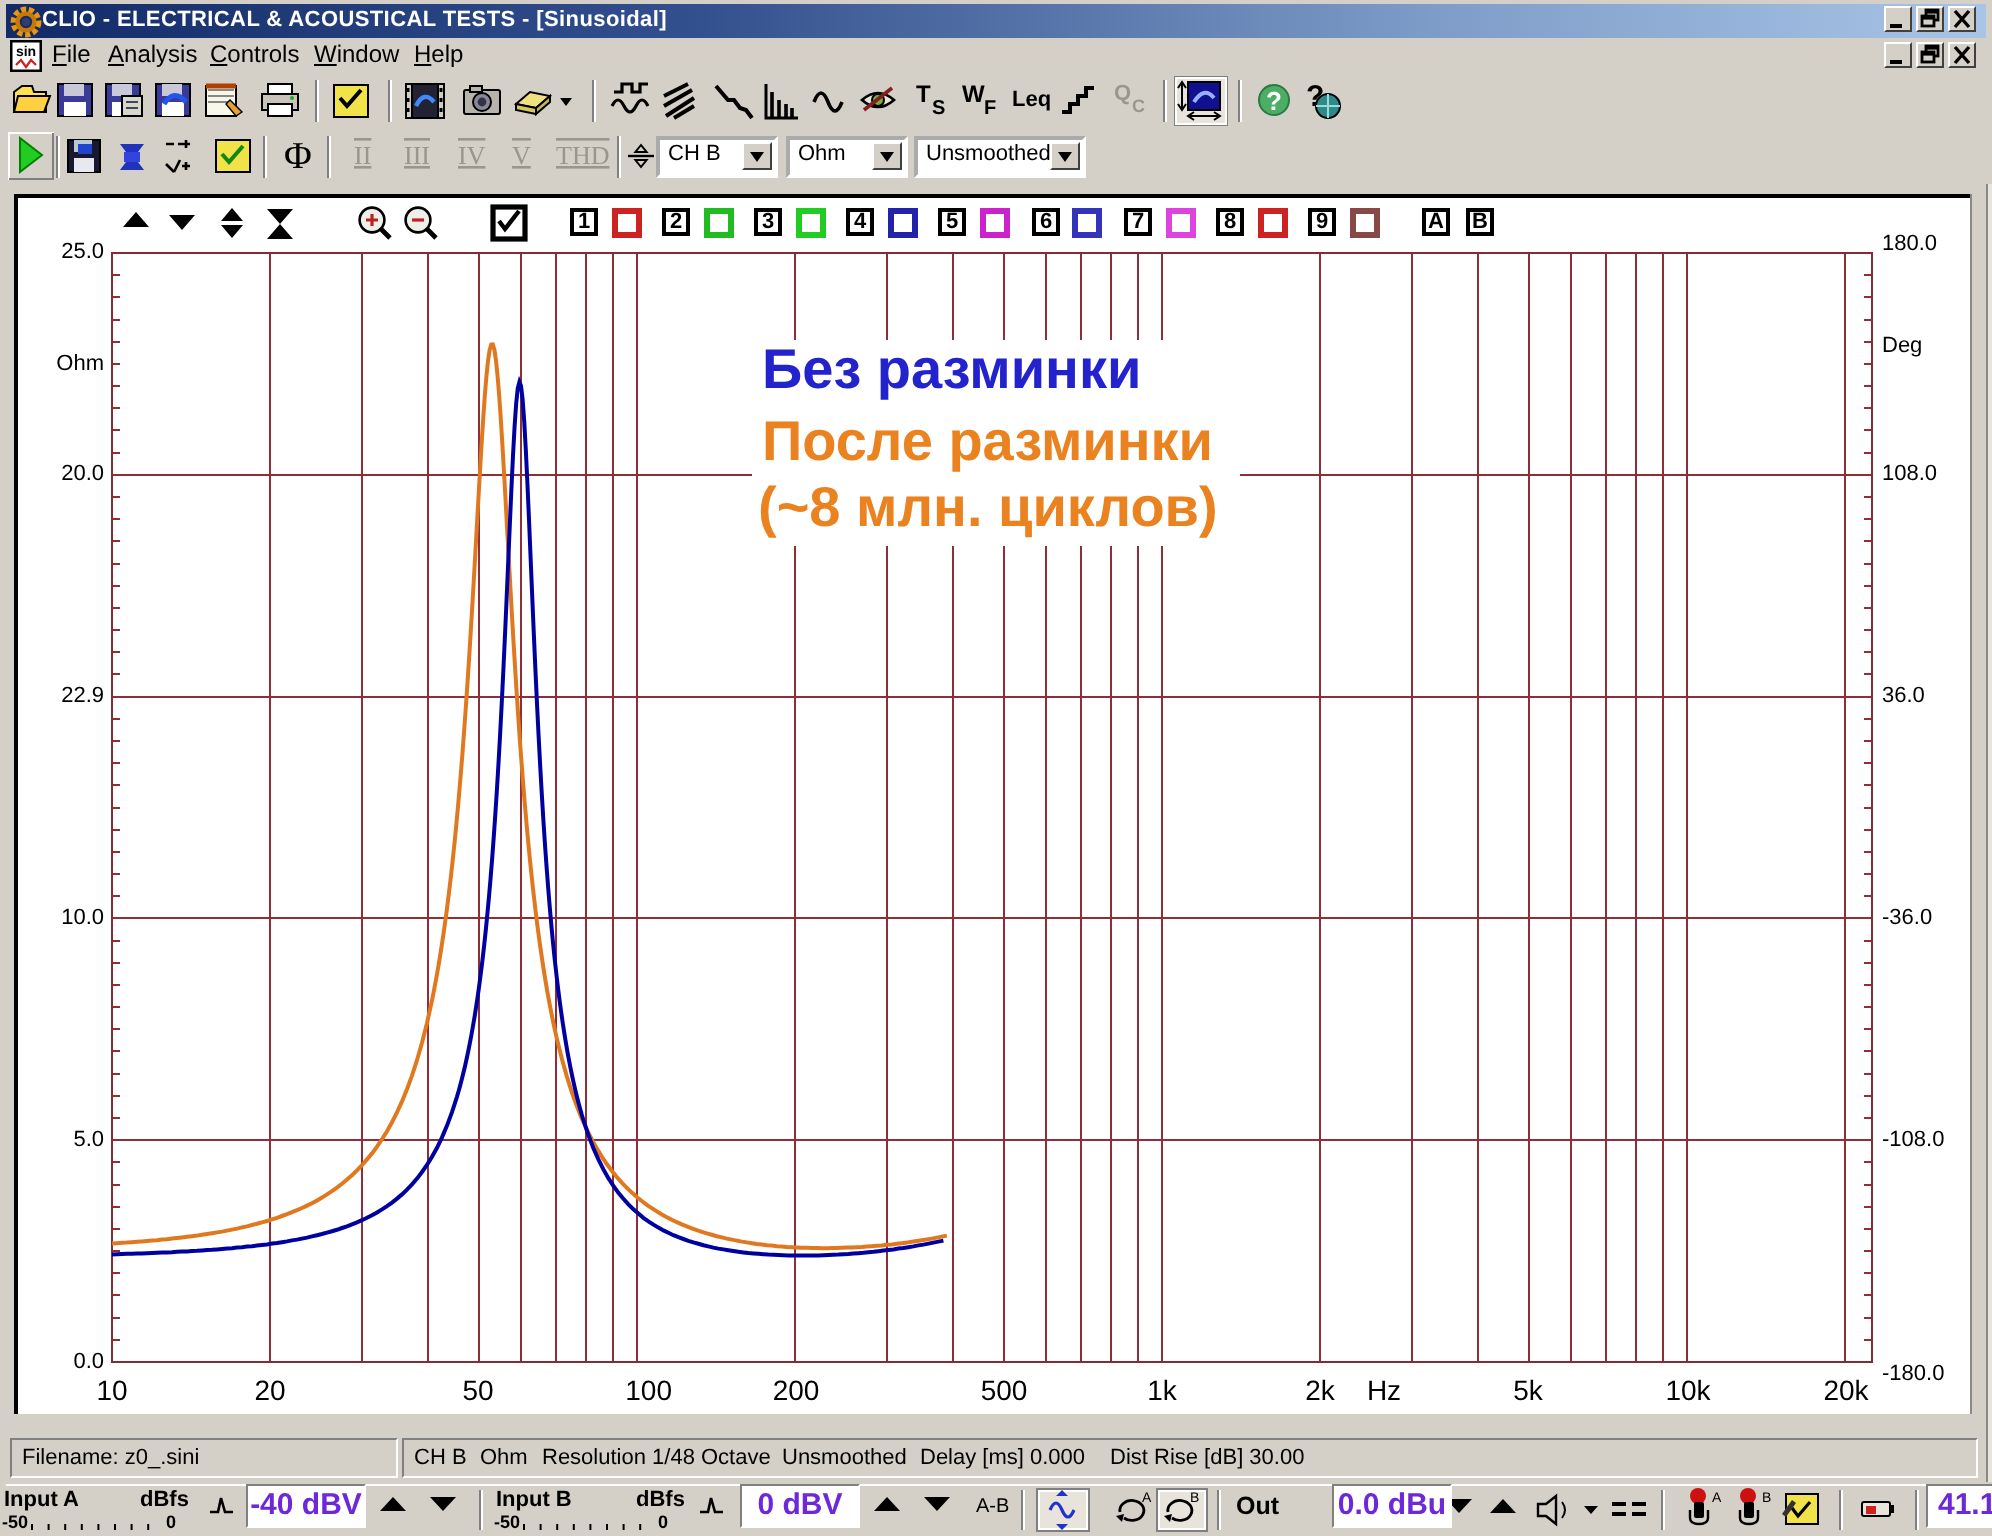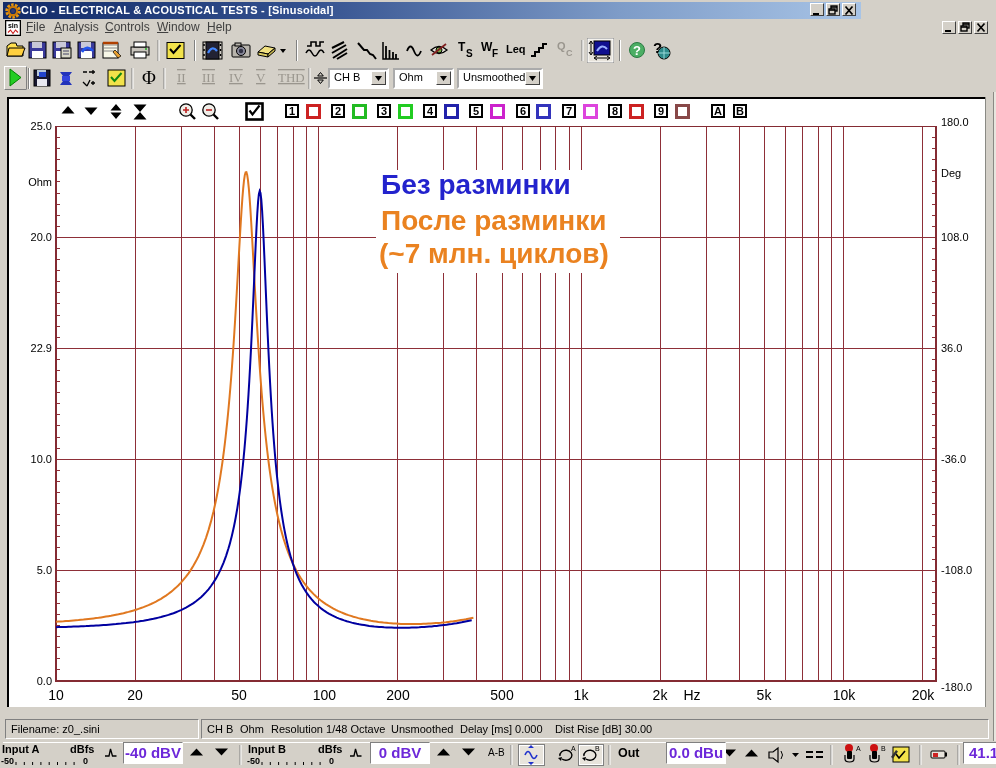--- a/index.html
+++ b/index.html
@@ -1,27 +1,27 @@
 <!DOCTYPE html>
 <html><head><meta charset="utf-8">
 <style>
 *{margin:0;padding:0;box-sizing:border-box;}
 html,body{width:996px;height:768px;overflow:hidden;}
 body{font-family:"Liberation Sans",sans-serif;background:#d4d0c8;position:relative;}
 .abs{position:absolute;}
 
-#titlebar{position:absolute;left:3px;top:2px;width:858px;height:17px;
+#titlebar{position:absolute;left:3px;top:2px;width:990px;height:17px;
  background:linear-gradient(90deg,#122b68 0%,#33508e 35%,#7e9cc8 72%,#a8c4e6 100%);
  color:#fff;font-weight:bold;font-size:11px;line-height:17px;text-align:center;}
 #titletext{position:absolute;left:18px;top:0px;white-space:nowrap;}
 .winbtn{position:absolute;top:1px;width:14px;height:13px;background:#d4d0c8;
  border-top:1px solid #fff;border-left:1px solid #fff;border-right:1px solid #404040;border-bottom:1px solid #404040;
  text-align:center;overflow:hidden;}
 
-#menubar{position:absolute;left:3px;top:19px;width:990px;height:17px;background:#d4d0c8;font-size:12px;color:#404040;}
+#menubar{position:absolute;left:3px;top:19px;width:990px;height:17px;background:#d4d0c8;font-size:12px;color:#000000;}
 .menuitem{position:absolute;top:1px;}
 u{text-decoration:underline;}
 
 #tb1{position:absolute;left:3px;top:36px;width:990px;height:28px;background:#d4d0c8;}
 #tb2{position:absolute;left:3px;top:64px;width:990px;height:28px;background:#d4d0c8;}
 
 #panel{position:absolute;left:7px;top:97px;width:979px;height:610px;background:#fff;
  border-top:2px solid #000;border-left:2px solid #000;}
 .nbox{position:absolute;width:14px;height:14px;border:2px solid #000;background:#fff;
  font-size:11px;font-weight:bold;text-align:center;line-height:10px;color:#000;}
@@ -412,21 +412,21 @@
 <rect x="56" y="126.5" width="880" height="554.5" fill="none" stroke="#842b33" stroke-width="1.4" shape-rendering="crispEdges"></rect>
   </g>
   <path d="M56.0,621.8 L58.5,621.6 L61.0,621.4 L63.5,621.3 L66.0,621.1 L68.5,620.9 L71.0,620.7 L73.5,620.5 L76.0,620.3 L78.5,620.1 L81.0,619.8 L83.5,619.6 L86.0,619.3 L88.5,619.0 L91.0,618.7 L93.5,618.4 L96.0,618.1 L98.5,617.8 L101.0,617.4 L103.5,617.0 L106.0,616.6 L108.5,616.2 L111.0,615.8 L113.5,615.3 L116.0,614.8 L118.5,614.3 L121.0,613.7 L123.5,613.2 L126.0,612.5 L128.5,611.9 L131.0,611.2 L133.5,610.5 L136.0,609.7 L138.5,608.9 L141.0,608.0 L143.5,607.1 L146.0,606.1 L148.5,605.1 L151.0,604.0 L153.5,602.8 L156.0,601.6 L158.5,600.2 L161.0,598.8 L163.5,597.2 L166.0,595.6 L168.5,593.8 L171.0,591.9 L173.5,589.8 L176.0,587.6 L178.5,585.2 L181.0,582.6 L183.5,579.7 L186.0,576.7 L188.5,573.3 L191.0,569.6 L193.5,565.6 L196.0,561.1 L198.5,556.2 L201.0,550.7 L203.5,544.6 L206.0,537.8 L208.5,530.1 L211.0,521.4 L213.5,511.5 L216.0,500.2 L216.8,496.2 L217.6,492.0 L218.4,487.7 L219.2,483.1 L220.0,478.3 L220.8,473.2 L221.6,467.9 L222.4,462.4 L223.2,456.5 L224.0,450.3 L224.8,443.8 L225.6,437.0 L226.4,429.7 L227.2,422.1 L228.0,414.0 L228.8,405.5 L229.6,396.5 L230.4,387.0 L231.2,377.0 L232.0,366.4 L232.8,355.3 L233.6,343.7 L234.4,331.5 L235.2,318.7 L236.0,305.5 L236.8,291.8 L237.6,277.8 L238.4,263.6 L239.2,249.4 L240.0,235.5 L240.8,222.0 L241.6,209.4 L242.4,198.0 L243.2,188.3 L244.0,180.5 L244.8,175.1 L245.6,172.3 L246.4,172.2 L247.2,174.9 L248.0,180.3 L248.8,188.1 L249.6,197.9 L250.4,209.4 L251.2,222.3 L252.0,236.0 L252.8,250.3 L253.6,264.9 L254.4,279.5 L255.2,293.9 L256.0,308.0 L256.8,321.6 L257.6,334.8 L258.4,347.4 L259.2,359.4 L260.0,370.9 L260.8,381.7 L261.6,392.1 L262.4,401.8 L263.2,411.1 L264.0,419.9 L264.8,428.2 L265.6,436.0 L266.4,443.4 L267.2,450.5 L268.0,457.2 L268.8,463.5 L269.6,469.5 L270.4,475.2 L271.2,480.6 L272.0,485.8 L272.8,490.7 L273.6,495.4 L274.4,499.8 L275.2,504.1 L276.0,508.1 L276.8,512.0 L277.6,515.7 L278.4,519.2 L280.9,529.3 L283.4,538.2 L285.9,546.0 L288.4,553.0 L290.9,559.2 L293.4,564.7 L295.9,569.7 L298.4,574.2 L300.9,578.3 L303.4,582.0 L305.9,585.4 L308.4,588.5 L310.9,591.3 L313.4,593.9 L315.9,596.3 L318.4,598.5 L320.9,600.5 L323.4,602.4 L325.9,604.1 L328.4,605.7 L330.9,607.2 L333.4,608.6 L335.9,609.9 L338.4,611.1 L340.9,612.2 L343.4,613.2 L345.9,614.2 L348.4,615.1 L350.9,615.9 L353.4,616.7 L355.9,617.4 L358.4,618.1 L360.9,618.7 L363.4,619.3 L365.9,619.8 L368.4,620.3 L370.9,620.8 L373.4,621.2 L375.9,621.6 L378.4,622.0 L380.9,622.3 L383.4,622.6 L385.9,622.8 L388.4,623.1 L390.9,623.3 L393.4,623.5 L395.9,623.6 L398.4,623.7 L400.9,623.9 L403.4,623.9 L405.9,624.0 L408.4,624.0 L410.9,624.1 L413.4,624.1 L415.9,624.0 L418.4,624.0 L420.9,623.9 L423.4,623.8 L425.9,623.7 L428.4,623.6 L430.9,623.5 L433.4,623.3 L435.9,623.1 L438.4,622.9 L440.9,622.7 L443.4,622.4 L445.9,622.2 L448.4,621.9 L450.9,621.6 L453.4,621.3 L455.9,620.9 L458.4,620.5 L460.9,620.1 L463.4,619.7 L465.9,619.3 L468.4,618.8 L470.9,618.3 L473.4,617.8" stroke="#e07820" stroke-width="2" fill="none"></path>
   <path d="M56.0,627.2 L58.5,627.1 L61.0,627.0 L63.5,626.9 L66.0,626.9 L68.5,626.8 L71.0,626.7 L73.5,626.6 L76.0,626.5 L78.5,626.4 L81.0,626.3 L83.5,626.2 L86.0,626.1 L88.5,625.9 L91.0,625.8 L93.5,625.7 L96.0,625.5 L98.5,625.4 L101.0,625.2 L103.5,625.0 L106.0,624.9 L108.5,624.7 L111.0,624.5 L113.5,624.3 L116.0,624.1 L118.5,623.8 L121.0,623.6 L123.5,623.3 L126.0,623.1 L128.5,622.8 L131.0,622.5 L133.5,622.2 L136.0,621.8 L138.5,621.5 L141.0,621.1 L143.5,620.7 L146.0,620.2 L148.5,619.8 L151.0,619.3 L153.5,618.8 L156.0,618.2 L158.5,617.6 L161.0,617.0 L163.5,616.3 L166.0,615.6 L168.5,614.9 L171.0,614.0 L173.5,613.2 L176.0,612.2 L178.5,611.2 L181.0,610.1 L183.5,608.9 L186.0,607.6 L188.5,606.2 L191.0,604.7 L193.5,603.1 L196.0,601.3 L198.5,599.3 L201.0,597.2 L203.5,594.8 L206.0,592.2 L208.5,589.3 L211.0,586.0 L213.5,582.4 L216.0,578.4 L218.5,573.9 L221.0,568.7 L223.5,562.8 L226.0,556.1 L228.5,548.3 L229.3,545.6 L230.1,542.7 L230.9,539.6 L231.7,536.4 L232.5,533.1 L233.3,529.5 L234.1,525.7 L234.9,521.7 L235.7,517.5 L236.5,513.0 L237.3,508.3 L238.1,503.2 L238.9,497.9 L239.7,492.1 L240.5,486.0 L241.3,479.5 L242.1,472.5 L242.9,465.0 L243.7,456.9 L244.5,448.3 L245.3,439.0 L246.1,429.0 L246.9,418.2 L247.7,406.6 L248.5,394.2 L249.3,380.8 L250.1,366.4 L250.9,351.0 L251.7,334.7 L252.5,317.5 L253.3,299.5 L254.1,281.1 L254.9,262.6 L255.7,244.6 L256.5,227.9 L257.3,213.2 L258.1,201.6 L258.9,194.0 L259.7,191.0 L260.5,192.9 L261.3,199.6 L262.1,210.5 L262.9,224.8 L263.7,241.5 L264.5,259.8 L265.3,278.8 L266.1,297.9 L266.9,316.7 L267.7,334.7 L268.5,351.8 L269.3,367.9 L270.1,383.0 L270.9,397.1 L271.7,410.2 L272.5,422.4 L273.3,433.6 L274.1,444.1 L274.9,453.8 L275.7,462.9 L276.5,471.3 L277.3,479.1 L278.1,486.3 L278.9,493.1 L279.7,499.5 L280.5,505.4 L281.3,511.0 L282.1,516.2 L282.9,521.1 L283.7,525.8 L284.5,530.1 L285.3,534.2 L286.1,538.1 L286.9,541.7 L287.7,545.2 L288.5,548.5 L289.3,551.6 L290.1,554.5 L290.9,557.4 L291.7,560.0 L294.2,567.6 L296.7,574.1 L299.2,579.7 L301.7,584.7 L304.2,589.1 L306.7,592.9 L309.2,596.4 L311.7,599.4 L314.2,602.2 L316.7,604.6 L319.2,606.8 L321.7,608.9 L324.2,610.7 L326.7,612.3 L329.2,613.8 L331.7,615.2 L334.2,616.4 L336.7,617.6 L339.2,618.6 L341.7,619.5 L344.2,620.4 L346.7,621.2 L349.2,621.9 L351.7,622.6 L354.2,623.2 L356.7,623.8 L359.2,624.3 L361.7,624.7 L364.2,625.1 L366.7,625.5 L369.2,625.9 L371.7,626.2 L374.2,626.5 L376.7,626.7 L379.2,626.9 L381.7,627.1 L384.2,627.3 L386.7,627.4 L389.2,627.5 L391.7,627.6 L394.2,627.7 L396.7,627.7 L399.2,627.8 L401.7,627.8 L404.2,627.7 L406.7,627.7 L409.2,627.7 L411.7,627.6 L414.2,627.5 L416.7,627.4 L419.2,627.3 L421.7,627.1 L424.2,627.0 L426.7,626.8 L429.2,626.6 L431.7,626.4 L434.2,626.1 L436.7,625.9 L439.2,625.6 L441.7,625.3 L444.2,625.0 L446.7,624.7 L449.2,624.3 L451.7,624.0 L454.2,623.6 L456.7,623.2 L459.2,622.7 L461.7,622.3 L464.2,621.8 L466.7,621.3 L469.2,620.8 L471.7,620.3" stroke="#0000a0" stroke-width="2" fill="none"></path>
  </svg>
   </div>
 
 <div style="position:absolute;left:376px;top:170px;width:244px;height:103px;background:#fff;"></div>
 <div style="position:absolute;left:381px;top:170.7px;font-size:28px;font-weight:bold;line-height:1;color:#2323cd;white-space:nowrap;">Без разминки</div>
 <div style="position:absolute;left:381px;top:206.7px;font-size:28px;font-weight:bold;line-height:1;color:#ea8220;white-space:nowrap;">После разминки</div>
-<div style="position:absolute;left:379px;top:239.8px;font-size:28px;font-weight:bold;line-height:1;color:#ea8220;white-space:nowrap;">(~7 млн. циклов)</div>
+<div style="position:absolute;left:379px;top:239.8px;font-size:28px;font-weight:bold;line-height:1;color:#ea8220;white-space:nowrap;">(~8 млн. циклов)</div>
 
 <div class="abs" style="left:985px;top:97px;width:1px;height:610px;background:#8a8a84;"></div>
 <div class="abs" style="left:993px;top:92px;width:1px;height:649px;background:#8a8a84;"></div>
 <div class="abs" style="left:994px;top:92px;width:2px;height:649px;background:#e8e5de;"></div>
 <div id="status">
  <div class="spanel" style="left:2px;width:194px;padding-left:5px;">Filename: z0_.sini</div>
  <div class="spanel" style="left:198px;width:788px;">
       <span class="abs" style="left:5px;">CH B</span>
       <span class="abs" style="left:38px;">Ohm</span>
       <span class="abs" style="left:69px;">Resolution 1/48 Octave</span>

